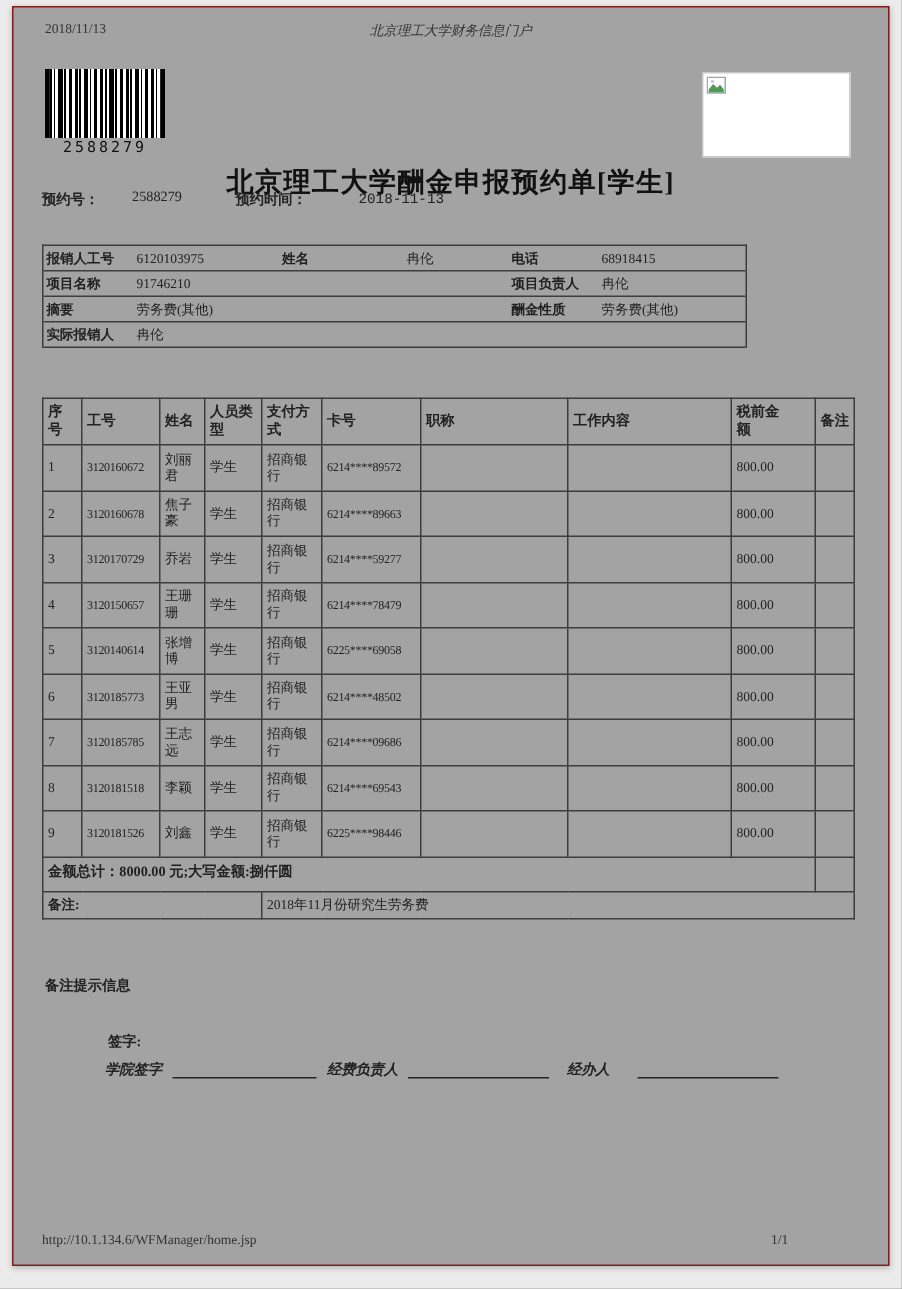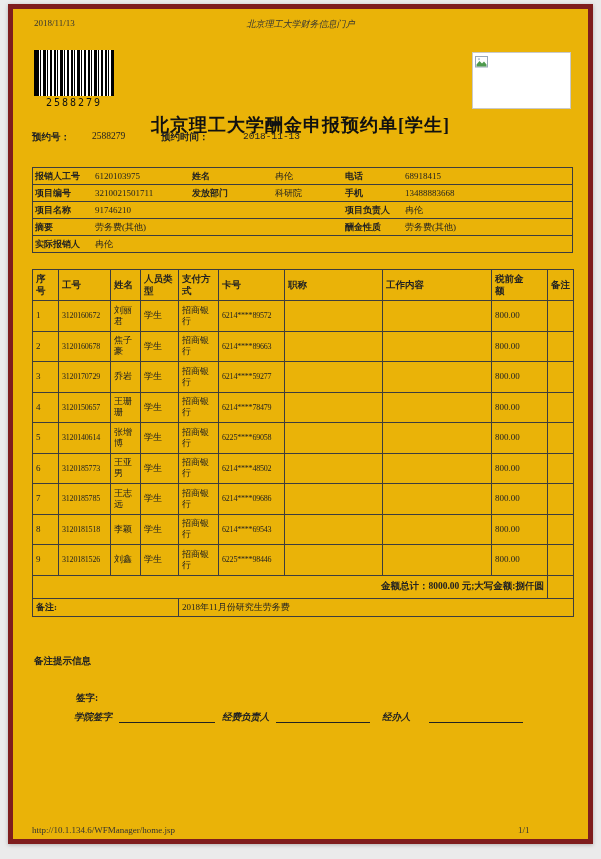--- a/index.html
+++ b/index.html
@@ -7,22 +7,22 @@
   body {
     background: #ebebeb;
     font-family: "Liberation Serif", "DejaVu Serif", serif;
     color: #222;
     position: relative;
     overflow: hidden;
   }
   .page {
     position: absolute; left: 8px; top: 4px;
     width: 585px; height: 840px;
-    background: #eab308;
-    border: 5px solid #7f1d1d;
+    background: #a3a3a3;
+    border: 1px solid #7f1d1d;
     box-shadow: 0 1px 4px rgba(0,0,0,0.25);
   }
   .abs { position: absolute; }
   .small { font-size: 9px; color: #333; }
   .b { font-weight: bold; }
 
   .print-date { left: 21px; top: 9px; }
   .portal-title { left: 0; top: 9px; width: 100%; text-align: center; font-style: italic; }
 
   .barcode {
@@ -50,21 +50,21 @@
   }
 
   .res-line { top: 122px; left: 0; width: 100%; font-size: 9.5px; }
   .res-line span { position: absolute; white-space: nowrap; }
   .res-no-label { left: 19px; }
   .res-no-value { left: 79px; }
   .res-time-label { left: 148px; }
   .res-time-value { left: 230px; font-family: Liberation Mono, monospace; }
 
   .info-table {
-    left: 19px; top: 158px; width: 541px;
+    left: 19px; top: 158px; width: 470px;
     border: 1px solid #3d3d3d; border-bottom: none;
     font-size: 9px;
   }
   .info-row {
     display: grid;
     grid-template-columns: 60px 97px 83px 70px 60px 171px;
     height: 17px; align-items: center;
     border-bottom: 1px solid #3d3d3d;
   }
   .info-cell { white-space: nowrap; overflow: visible; padding-left: 2px; line-height: 10px; }
@@ -84,21 +84,21 @@
     line-height: 11px;
     overflow: hidden;
   }
   table.payee thead tr { height: 31px; }
   table.payee tbody tr { height: 30.5px; }
   table.payee th { font-weight: bold; font-size: 9.5px; line-height: 12px; }
   .th-col0 { padding-right: 7px !important; }
   .th-col8 { padding-right: 18px !important; }
   .td-col1, .td-col5 { white-space: nowrap; font-size: 8px; letter-spacing: -0.2px; }
   tr.total-row { height: 23px; }
-  tr.total-row td.total-cell { text-align: right; font-weight: bold; font-size: 9.5px; margin-top: 44px; }
+  tr.total-row td.total-cell { text-align: left; font-weight: bold; font-size: 9.5px; margin-top: 44px; }
   tr.remark-row { height: 18px; padding-left: 36px; }
   tr.remark-row td.remark-label { font-weight: bold; }
 
   .notes-hint { left: 21px; top: 646px; font-size: 9.5px; font-weight: bold; }
   .sign-title { left: 48px; top: 683px; font-size: 9.5px; font-weight: bold; padding-left: 15px; }
   .sign-row { top: 702px; left: 0; width: 100%; height: 16px; font-size: 9.5px; font-style: italic; }
   .sign-row .sig-label { position: absolute; font-weight: bold; top: 0; }
   .sign-row .sig-line { position: absolute; top: 0; height: 12px; border-bottom: 1px solid #222; }
   .sig-label-0 { left: 61px; }  .sig-line-0 { left: 106px; width: 96px; }
   .sig-label-1 { left: 209px; } .sig-line-1 { left: 263px; width: 94px; }
@@ -138,28 +138,20 @@
   </div>
 
   <div class="abs info-table" id="info-table">
       <div class="info-row">
         <div class="info-cell lbl">报销人工号</div>
         <div class="info-cell val">6120103975</div>
         <div class="info-cell lbl">姓名</div>
         <div class="info-cell val">冉伦</div>
         <div class="info-cell lbl">电话</div>
         <div class="info-cell val">68918415</div>
-      </div>
-      <div class="info-row">
-        <div class="info-cell lbl">项目编号</div>
-        <div class="info-cell val">3210021501711</div>
-        <div class="info-cell lbl">发放部门</div>
-        <div class="info-cell val">科研院</div>
-        <div class="info-cell lbl">手机</div>
-        <div class="info-cell val">13488883668</div>
       </div>
       <div class="info-row">
         <div class="info-cell lbl">项目名称</div>
         <div class="info-cell val">91746210</div>
         <div class="info-cell lbl"></div>
         <div class="info-cell val"></div>
         <div class="info-cell lbl">项目负责人</div>
         <div class="info-cell val">冉伦</div>
       </div>
       <div class="info-row">

